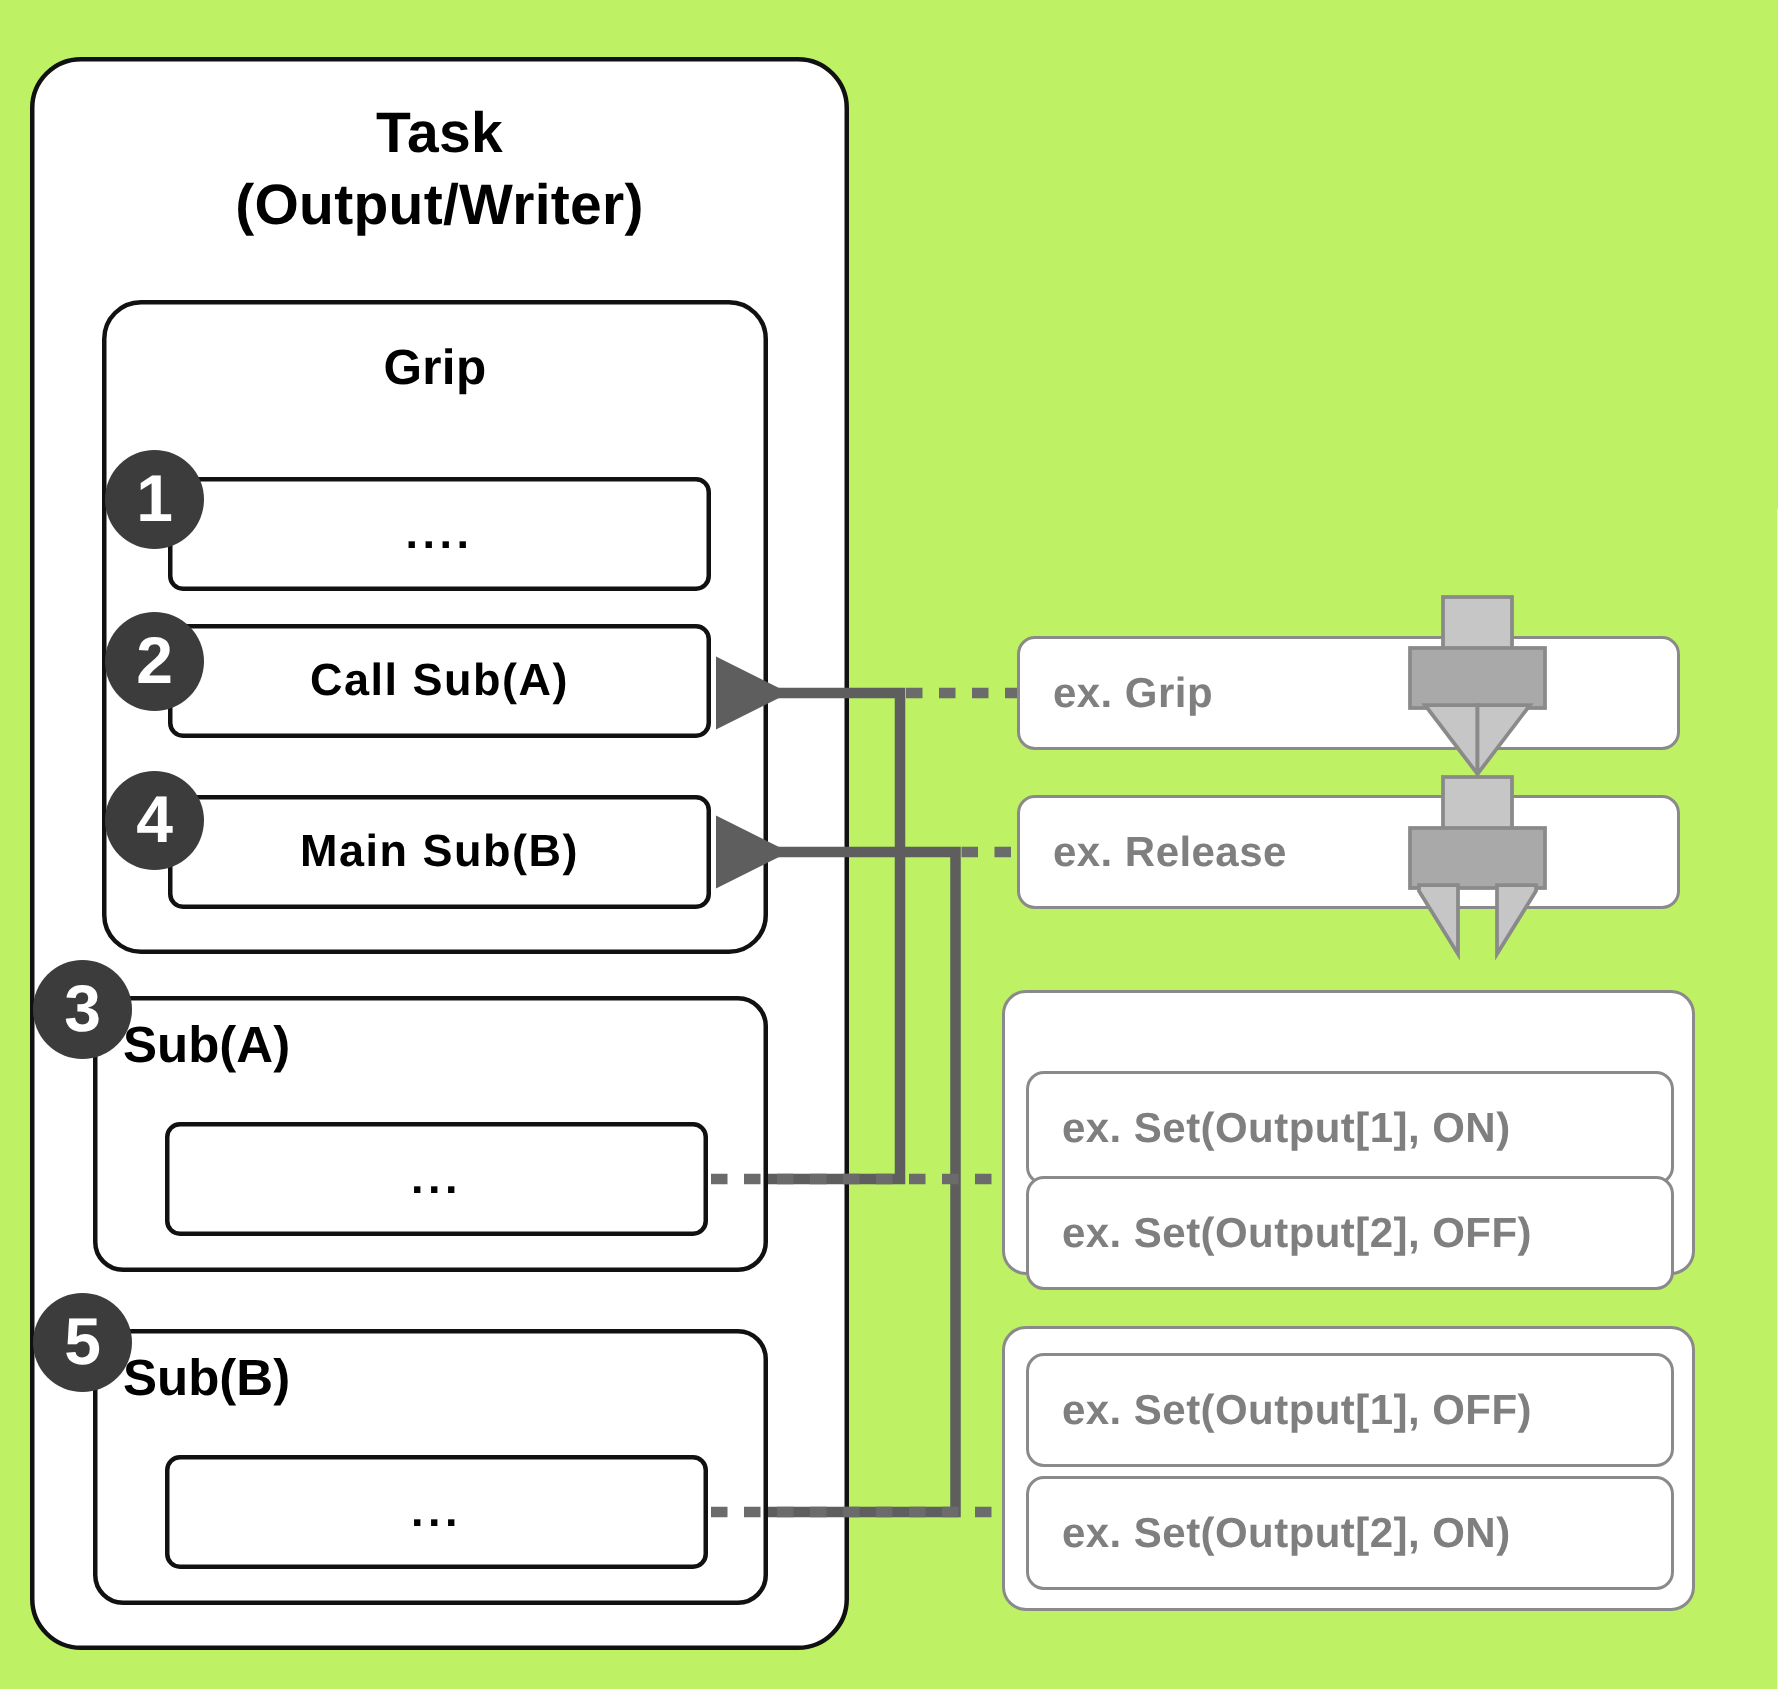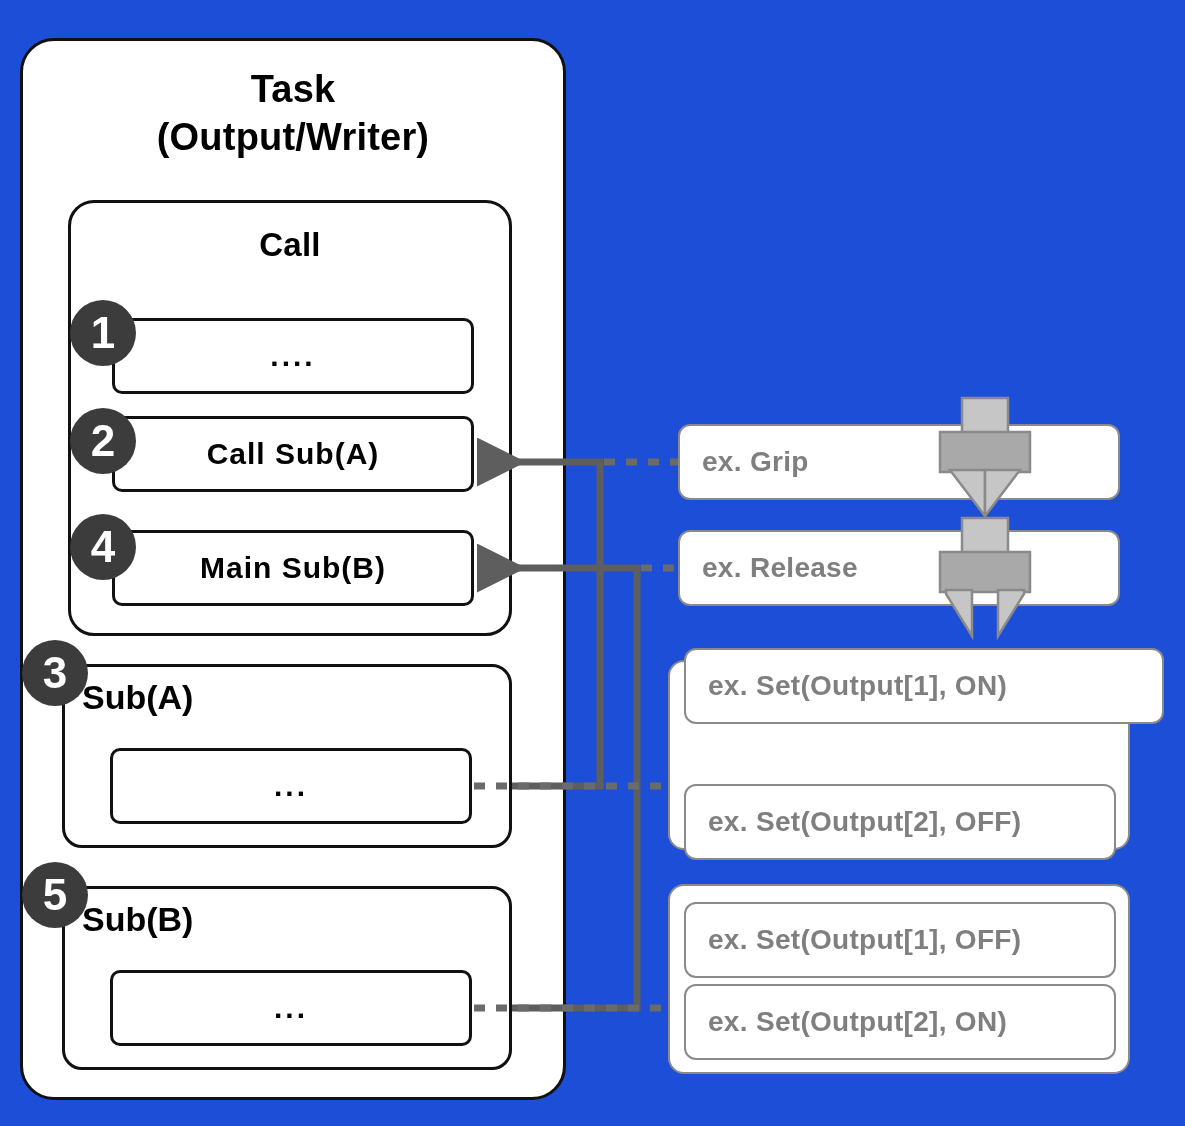--- a/index.html
+++ b/index.html
@@ -7,21 +7,21 @@
     padding: 0;
     background: #ffffff;
   }
   body {
     font-family: "Liberation Sans", sans-serif;
   }
   #canvas {
     position: relative;
     width: 1185px;
     height: 1126px;
-    background: #1d4ed8;
+    background: #bef264;
     overflow: hidden;
   }
 
   
   .box {
     position: absolute;
     box-sizing: border-box;
     background: #ffffff;
   }
   .task-outer {
@@ -139,21 +139,21 @@
 
   <div class="box task-outer" style="left:20px; top:38px; width:546px; height:1062px;"></div>
 
   <div class="title task-title" style="left:20px; top:66px; width:546px;">
     <div>Task</div>
     <div>(Output/Writer)</div>
   </div>
 
   <div class="box main-outer" style="left:68px; top:200px; width:444px; height:436px;"></div>
 
-  <div class="title main-title" style="left:68px; top:224px; width:444px;">Call</div>
+  <div class="title main-title" style="left:68px; top:224px; width:444px;">Grip</div>
 
   <div class="box stmt" style="left:112px; top:318px; width:362px; height:76px;">
     <span class="stmt-text dots-text">....</span>
   </div>
   <div class="badge" style="left:70px; top:300px; width:66px; height:66px; font-size:44px;">1</div>
 
   <div class="box stmt" style="left:112px; top:416px; width:362px; height:76px;">
     <span class="stmt-text">Call Sub(A)</span>
   </div>
   <div class="badge" style="left:70px; top:408px; width:66px; height:66px; font-size:44px;">2</div>
@@ -193,21 +193,21 @@
   </svg>
 
   <svg class="gripper" style="left:920px; top:516px;" width="130" height="124" viewBox="0 0 130 124">
     <rect x="42" y="2" width="46" height="40" fill="#c6c6c6" stroke="#8a8a8a" stroke-width="2.5"></rect>
     <rect x="20" y="36" width="90" height="40" fill="#a9a9a9" stroke="#8a8a8a" stroke-width="2.5"></rect>
     <polygon points="26,74 52,74 52,120 26,78" fill="#c6c6c6" stroke="#8a8a8a" stroke-width="2.5"></polygon>
     <polygon points="104,74 78,74 78,120 104,78" fill="#c6c6c6" stroke="#8a8a8a" stroke-width="2.5"></polygon>
   </svg>
 
   <div class="box ex-group" style="left:668px; top:660px; width:462px; height:190px;"></div>
-  <div class="box ex-box" style="left:684px; top:648px; width:480px; height:76px;padding-left:20px;">
+  <div class="box ex-box" style="left:684px; top:714px; width:432px; height:76px;padding-left:20px;">
     <span class="ex-text">ex. Set(Output[1], ON)</span>
   </div>
   <div class="box ex-box" style="left:684px; top:784px; width:432px; height:76px;">
     <span class="ex-text">ex. Set(Output[2], OFF)</span>
   </div>
 
   <div class="box ex-group" style="left:668px; top:884px; width:462px; height:190px;"></div>
   <div class="box ex-box" style="left:684px; top:902px; width:432px; height:76px;">
     <span class="ex-text">ex. Set(Output[1], OFF)</span>
   </div>

